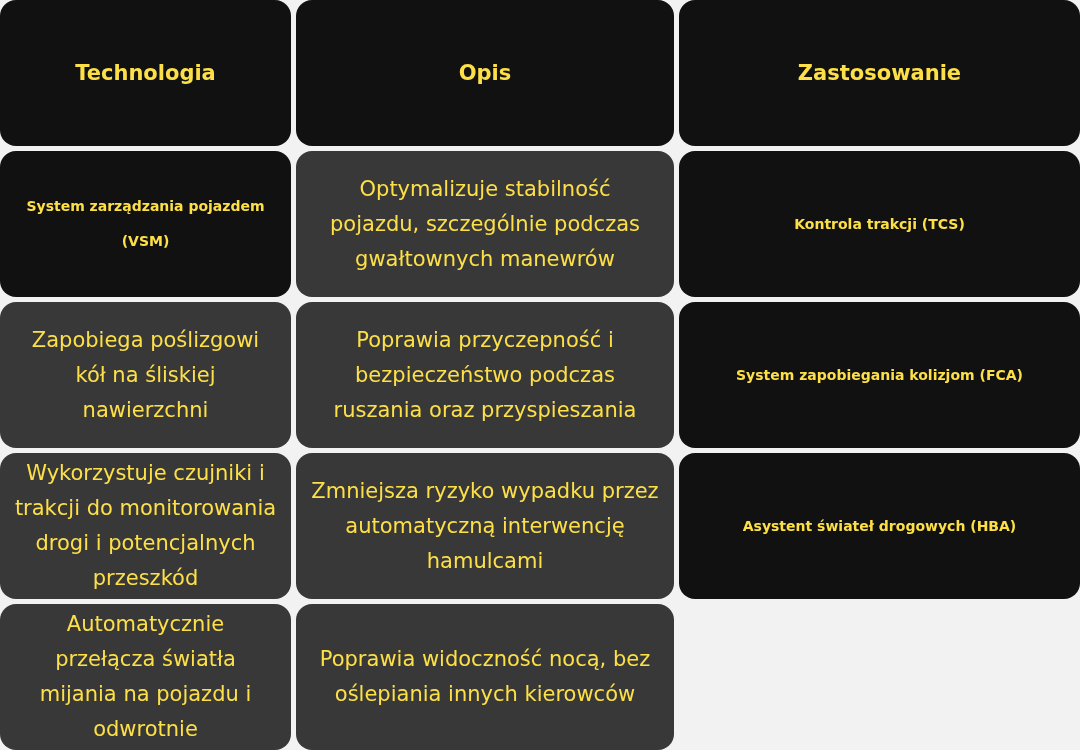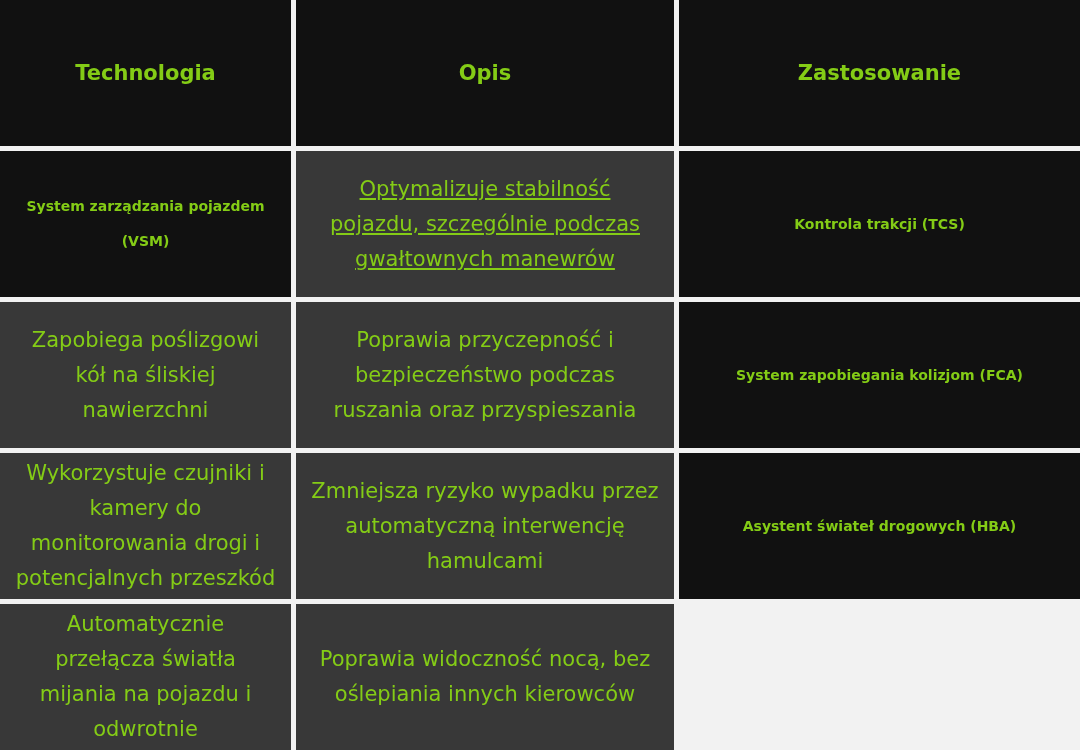--- a/index.html
+++ b/index.html
@@ -20,22 +20,23 @@
       height: 750px;
       background: #f2f2f2;
     }
     .cell {
       display: flex;
       align-items: center;
       justify-content: center;
       text-align: center;
       box-sizing: border-box;
       padding: 0 10px;
-      color: #84cc16;
+      color: #fde047;
       font-family: "DejaVu Sans", sans-serif;
+      border-radius: 16px;
     }
     .head {
       background: #111111;
       font-weight: bold;
       font-size: 21px;
     }
     .first {
       background: #111111;
       font-weight: bold;
       font-size: 14px;
@@ -60,39 +61,39 @@
   <div class="cell head">
     <span>Opis</span>
   </div>
   <div class="cell head">
     <span>Zastosowanie</span>
   </div>
 
   <div class="cell first" style="padding:0 14px;">
     <span>System zarządzania pojazdem (VSM)</span>
   </div>
-  <div class="cell body" style="padding:16px 18px;text-decoration:underline;">
+  <div class="cell body" style="padding:16px 18px;">
     <span>Optymalizuje stabilność pojazdu, szczególnie podczas gwałtownych manewrów</span>
   </div>
 
   <div class="cell first">
     <span>Kontrola trakcji (TCS)</span>
   </div>
   <div class="cell body" style="padding:1px 28px;">
     <span>Zapobiega poślizgowi kół na śliskiej nawierzchni</span>
   </div>
   <div class="cell body" style="padding:0 16px;">
     <span>Poprawia przyczepność i bezpieczeństwo podczas ruszania oraz przyspieszania</span>
   </div>
 
   <div class="cell first" style="padding:0 14px;">
     <span>System zapobiegania kolizjom (FCA)</span>
   </div>
   <div class="cell body" style="padding:0 8px;">
-    <span>Wykorzystuje czujniki i kamery do monitorowania drogi i potencjalnych przeszkód</span>
+    <span>Wykorzystuje czujniki i trakcji do monitorowania drogi i potencjalnych przeszkód</span>
   </div>
   <div class="cell body" style="padding:0 8px;">
     <span>Zmniejsza ryzyko wypadku przez automatyczną interwencję hamulcami</span>
   </div>
 
   <div class="cell first" style="padding:0 30px;">
     <span>Asystent świateł drogowych (HBA)</span>
   </div>
   <div class="cell body" style="padding:0 14px;">
     <span>Automatycznie przełącza światła mijania na pojazdu i odwrotnie</span>

